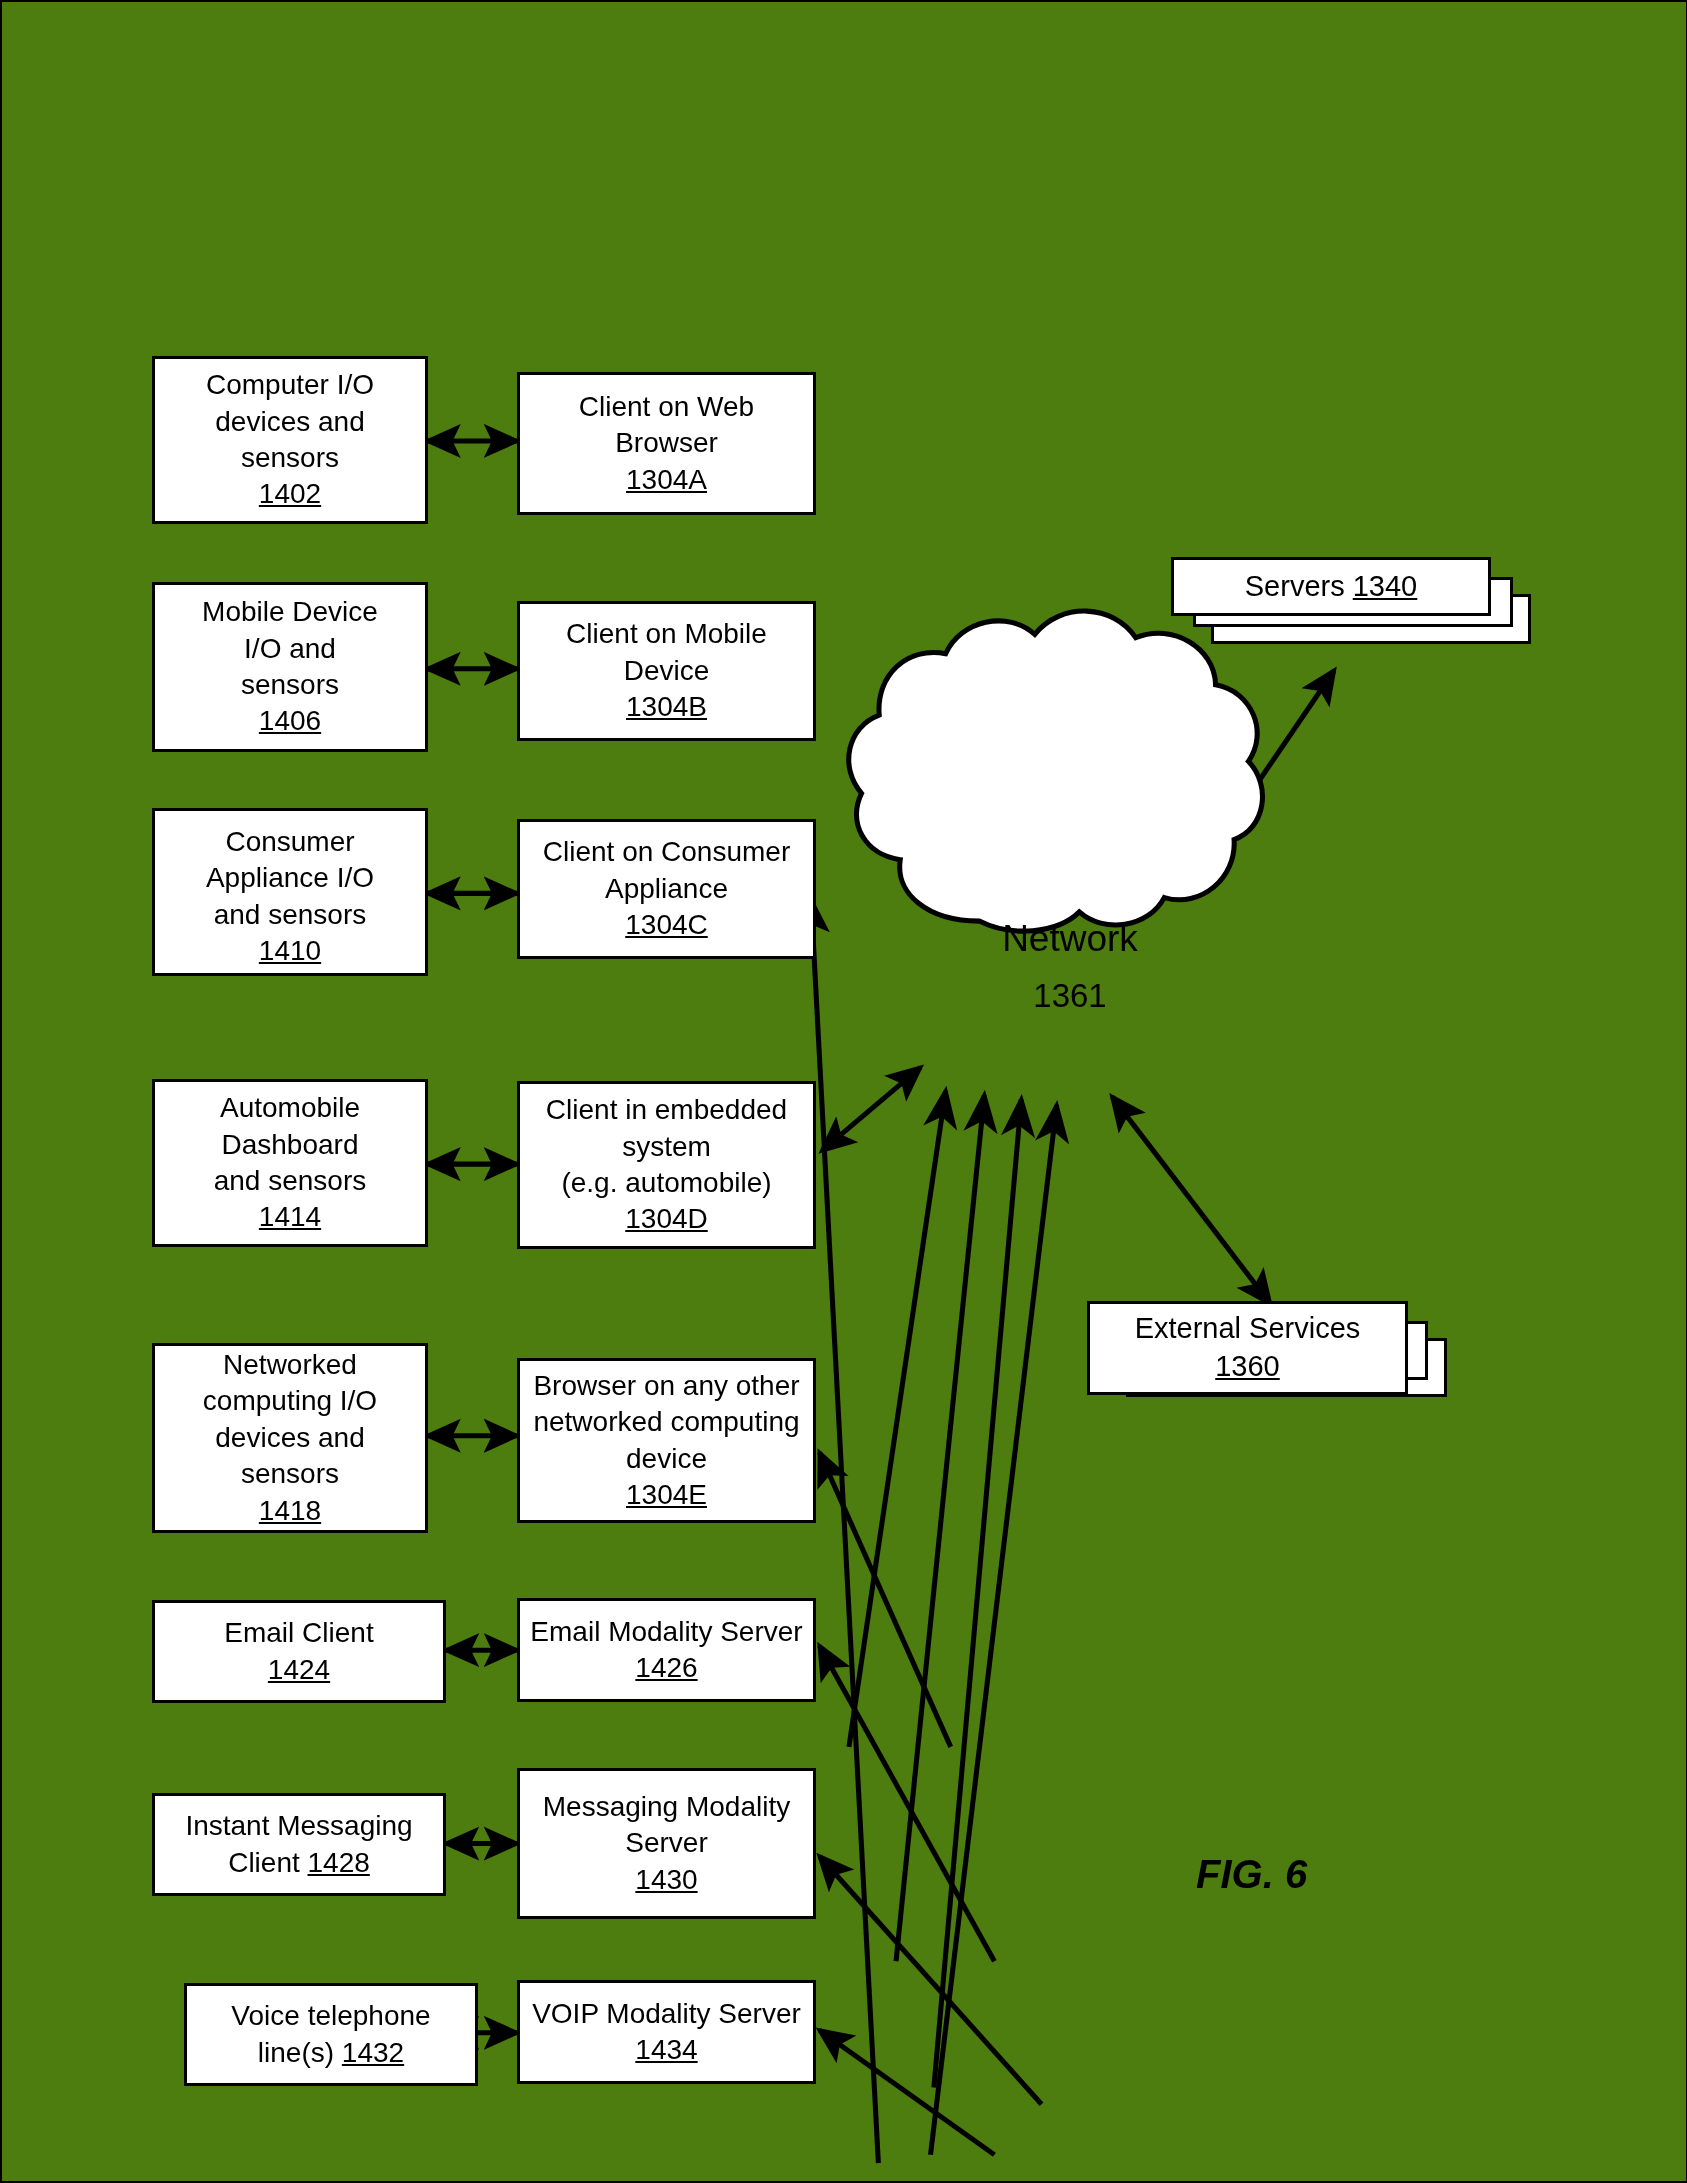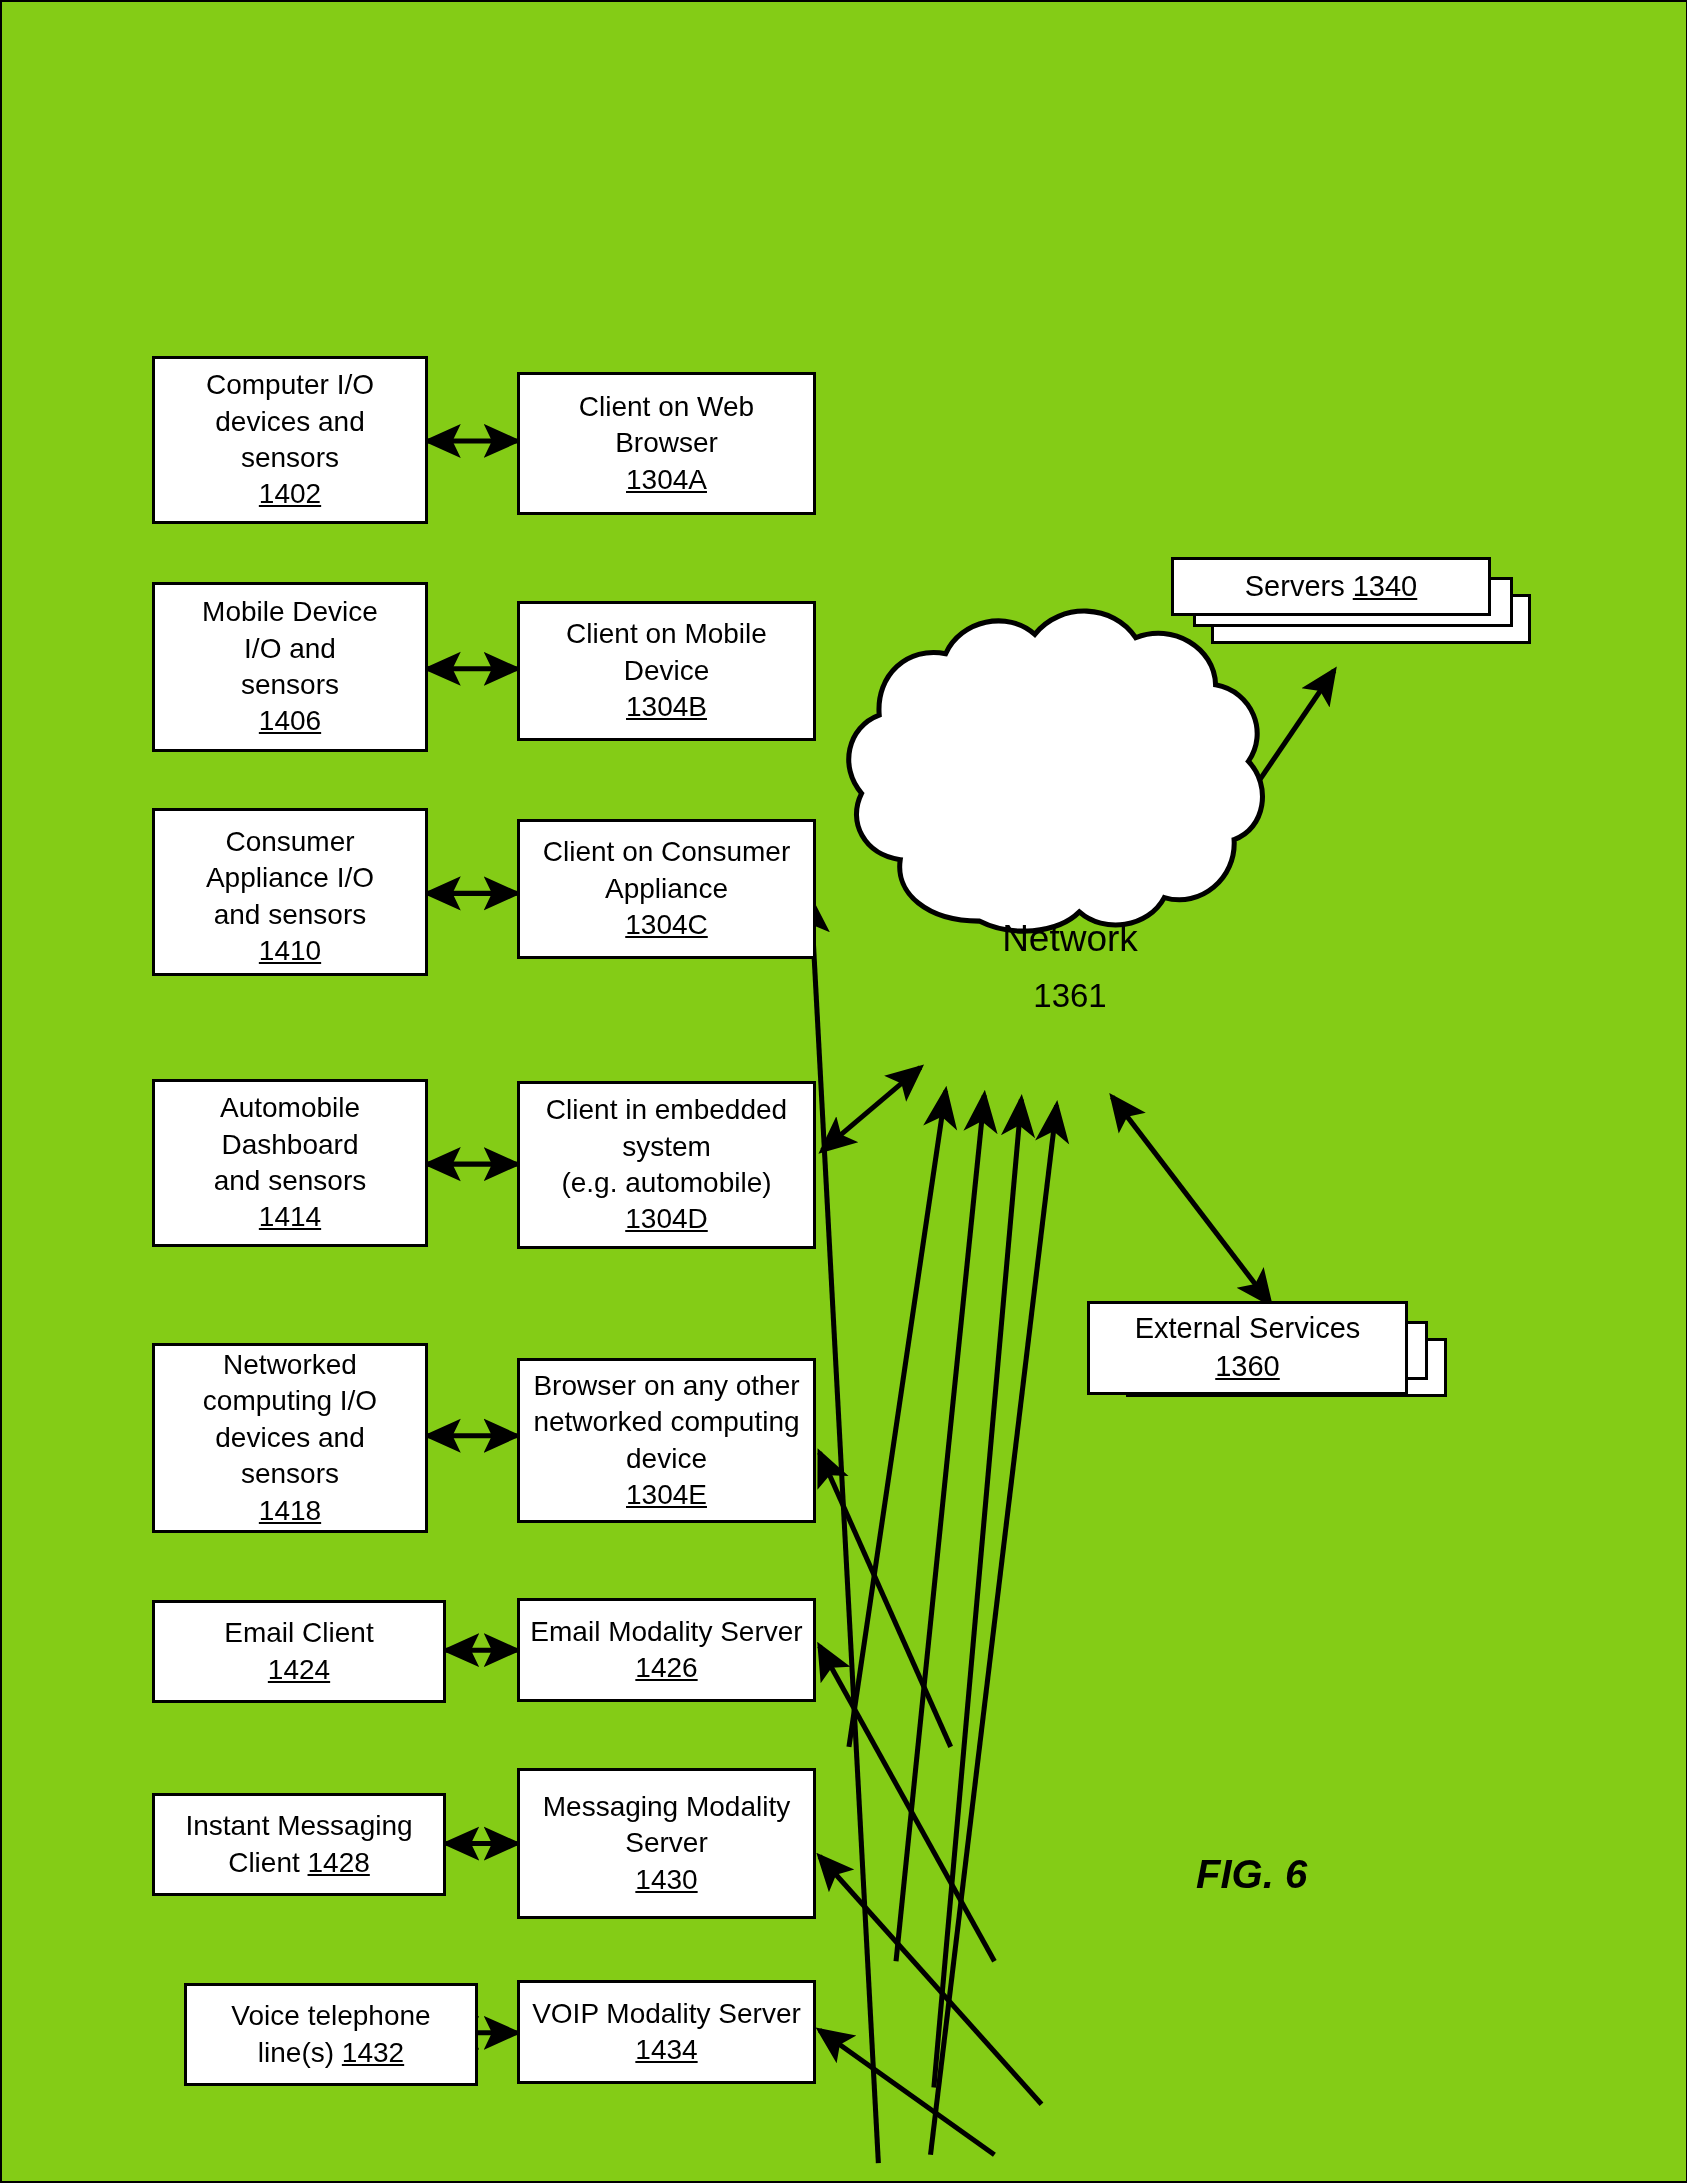--- a/index.html
+++ b/index.html
@@ -1,20 +1,20 @@
 <!DOCTYPE html>
 <html style="font-size:13.5px"><head>
 <meta charset="utf-8">
 <style>
   html,body{margin:0;padding:0;background:#ffffff;}
   body{font-family:"Liberation Sans",sans-serif;}
   #page{
     position:relative;
     width:1688px;height:2183px;
-    background:#84cc16;
+    background:#4d7c0f;
     border:2.5px solid #000000;
     box-sizing:border-box;
     overflow:hidden;
   }
   svg#canvas{position:absolute;left:0;top:0;width:1688px;height:2183px;}
 
   .nodebox{
     position:absolute;
     border:3.4px solid #000;
     background:#fff;

